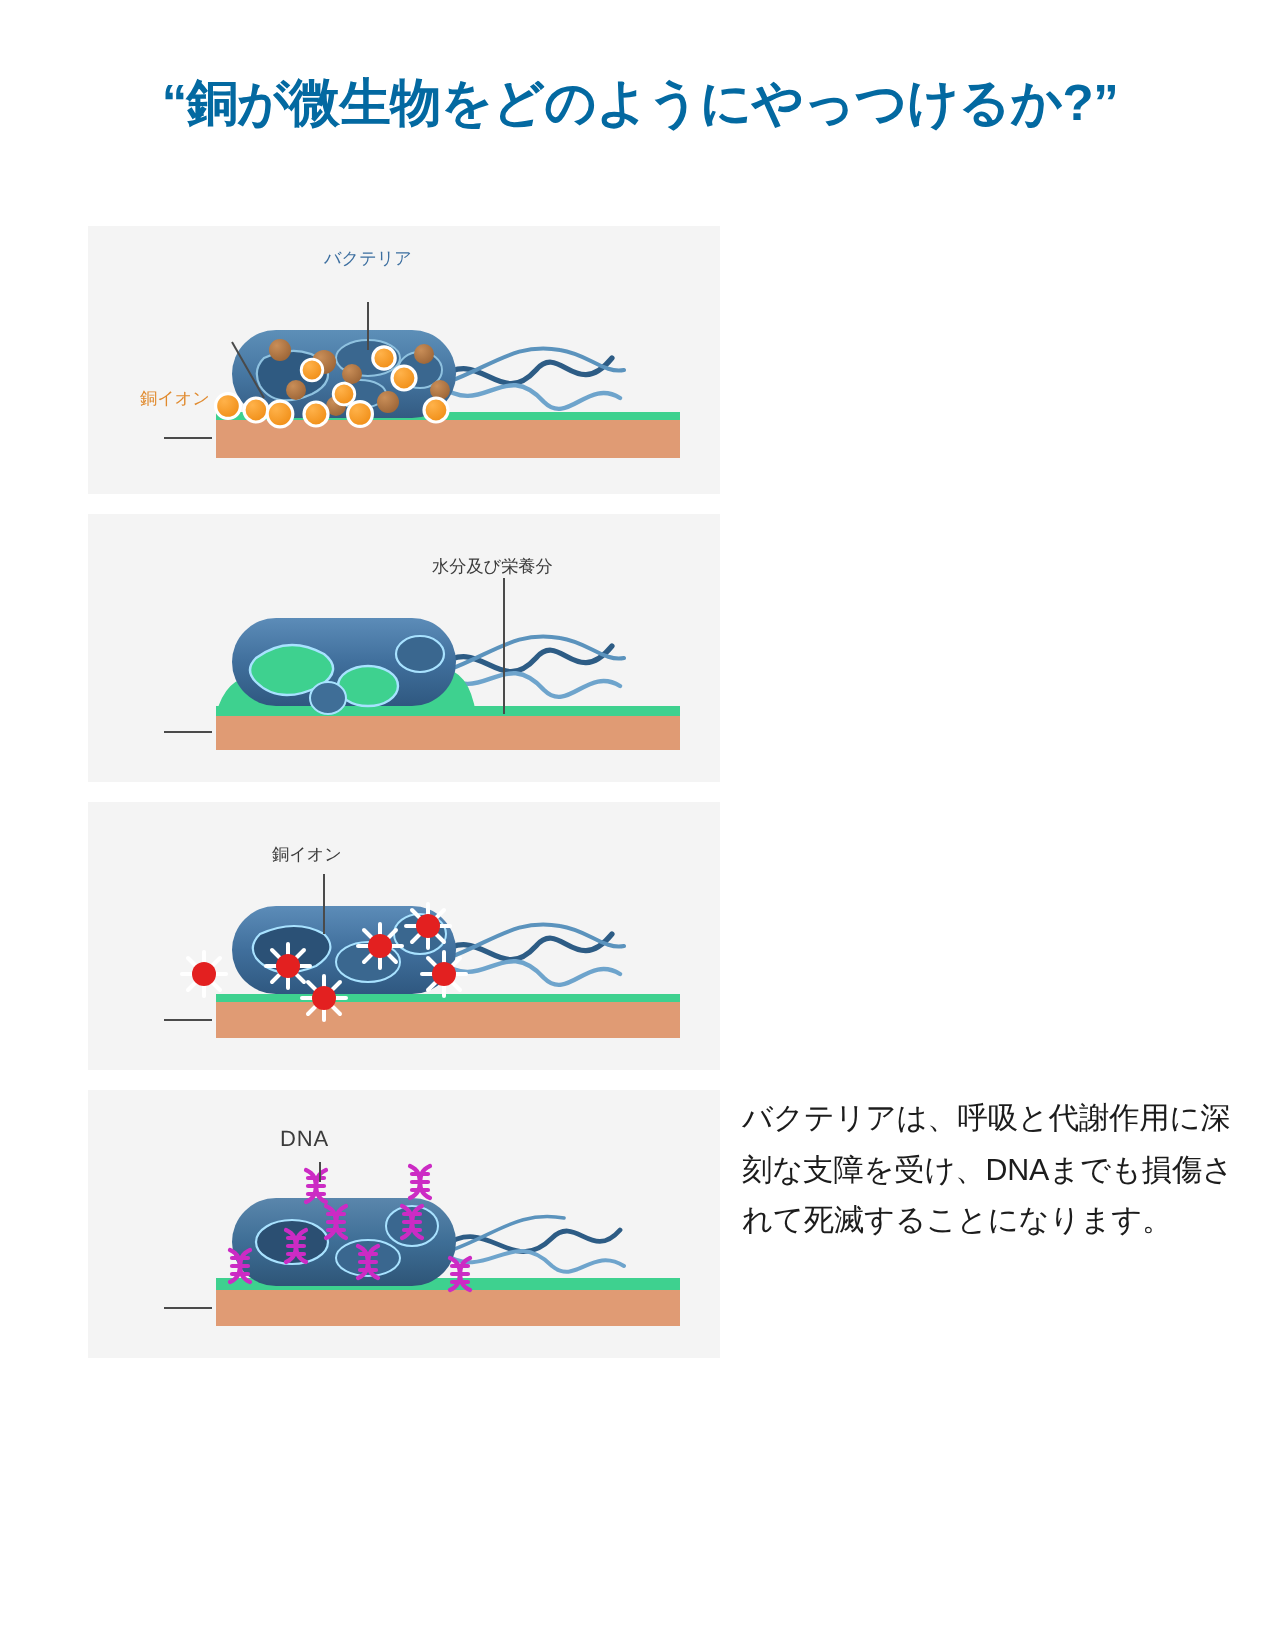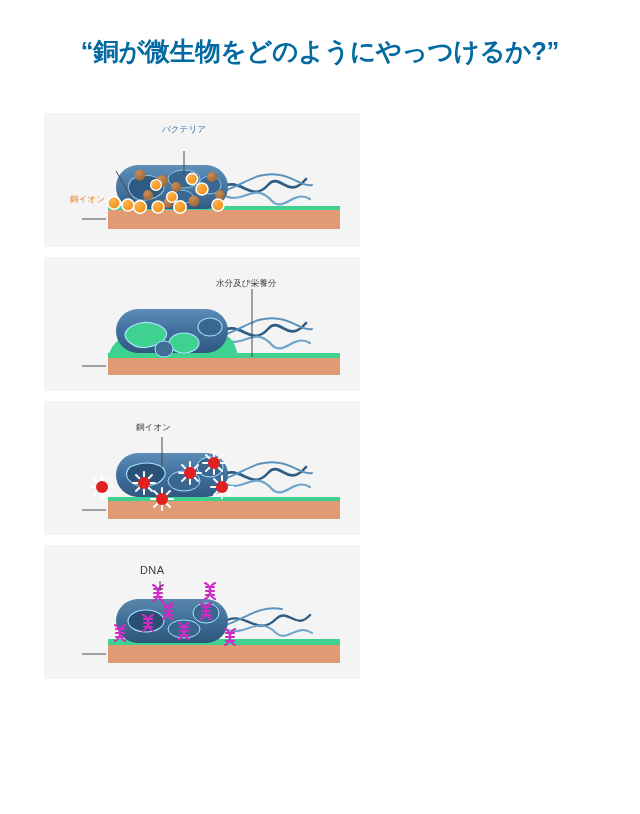--- a/index.html
+++ b/index.html
@@ -336,16 +336,17 @@
         <g stroke="#4a4a4a" stroke-width="1" fill="none">
           <path d="M116 36 L116 46"></path>
           <path d="M38 109 L62 109"></path>
         </g>
       </svg>
 
       <div class="lbl lbl-dna" style="left:96px; top:20px;">DNA</div>
 
     </div>
 
+    <div class="caption">バクテリアは、呼吸と代謝作用に深刻な支障を受け、DNAまでも損傷されて死滅することになります。</div>
   </div>
 
 
 </div>
 
 </body></html>

